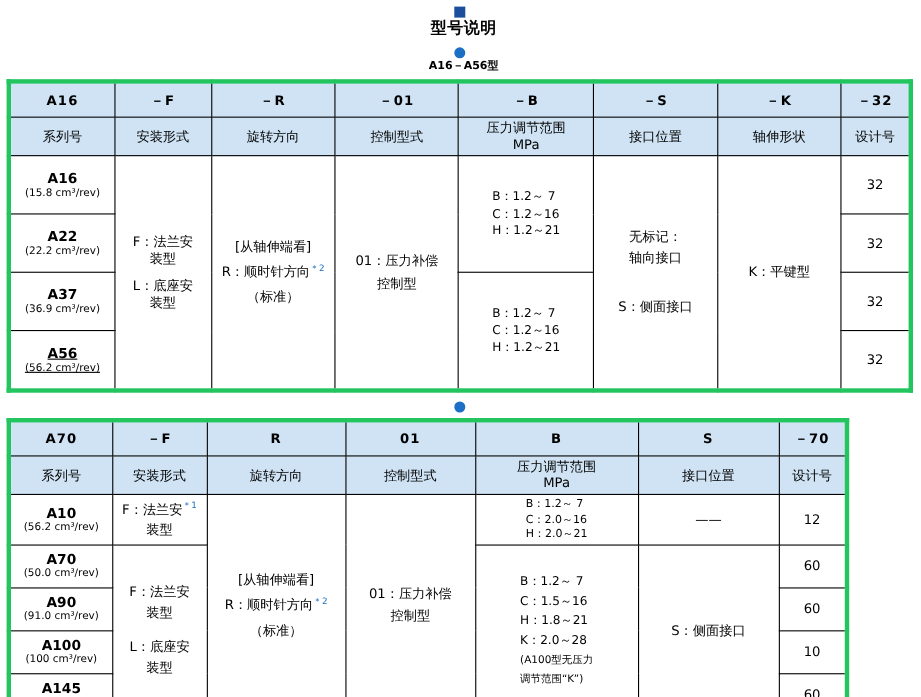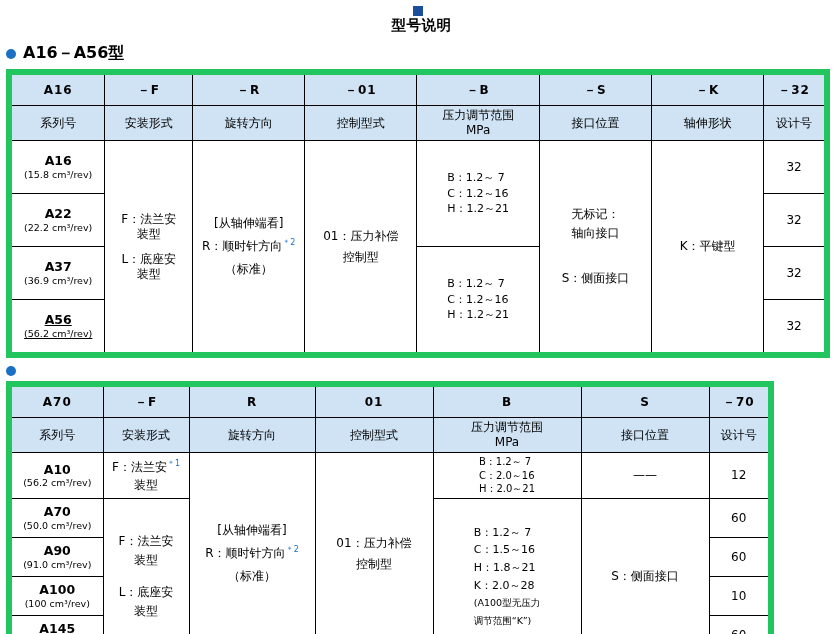--- a/index.html
+++ b/index.html
@@ -33,38 +33,39 @@
   .sec-title .mark {
     width: 10px;
     height: 10px;
     background: #1b4f9c;
     display: inline-block;
     margin-right: 7px;
   }
   .sub-title {
     display: flex;
     align-items: center;
-    font-size: 16px;
+    font-size: 10px;
     font-weight: bold;
     margin: 8px 0 5px 6px;
+    flex-direction: column;
   }
   .sub-title .dot {
     width: 10px;
     height: 10px;
     border-radius: 50%;
     background: #1b6fc4;
     display: inline-block;
     margin-right: 7px;
   }
   
   table.model {
     border-collapse: collapse;
     table-layout: fixed;
     margin-left: 6px;
-    border: 6px solid #22c55e;
+    border: 4px solid #22c55e;
   }
   table.model td, table.model th {
     border: 1px solid #000;
     text-align: center;
     vertical-align: middle;
     font-size: 12px;
     padding: 2px 3px;
     line-height: 1.25;
   }
   .hdr-code td {

